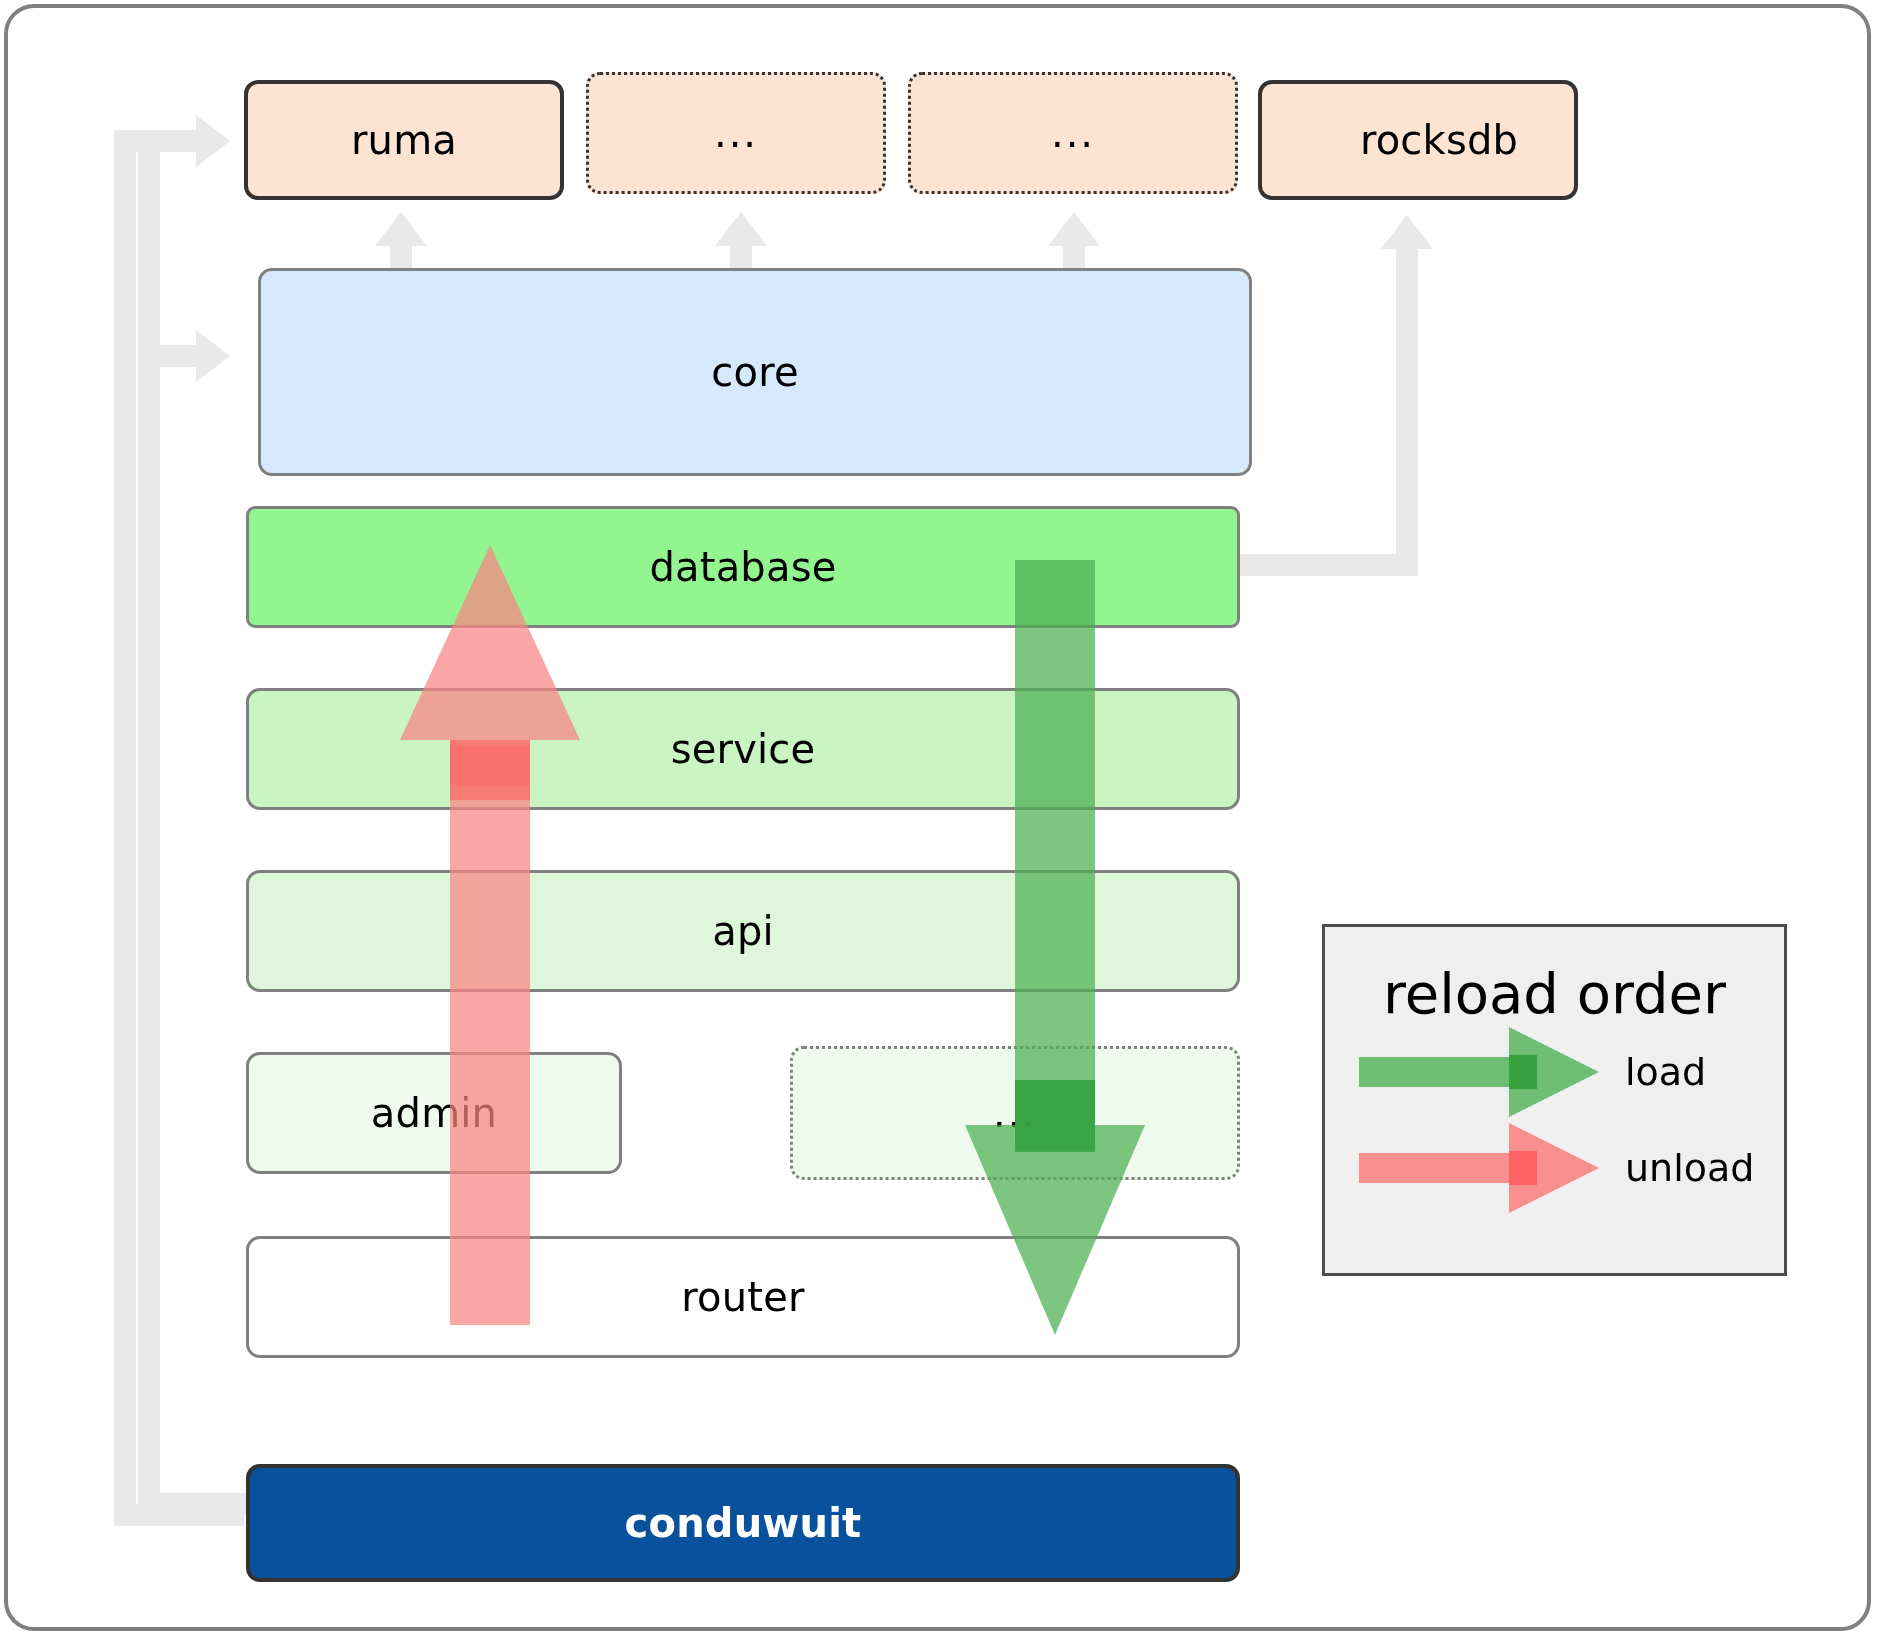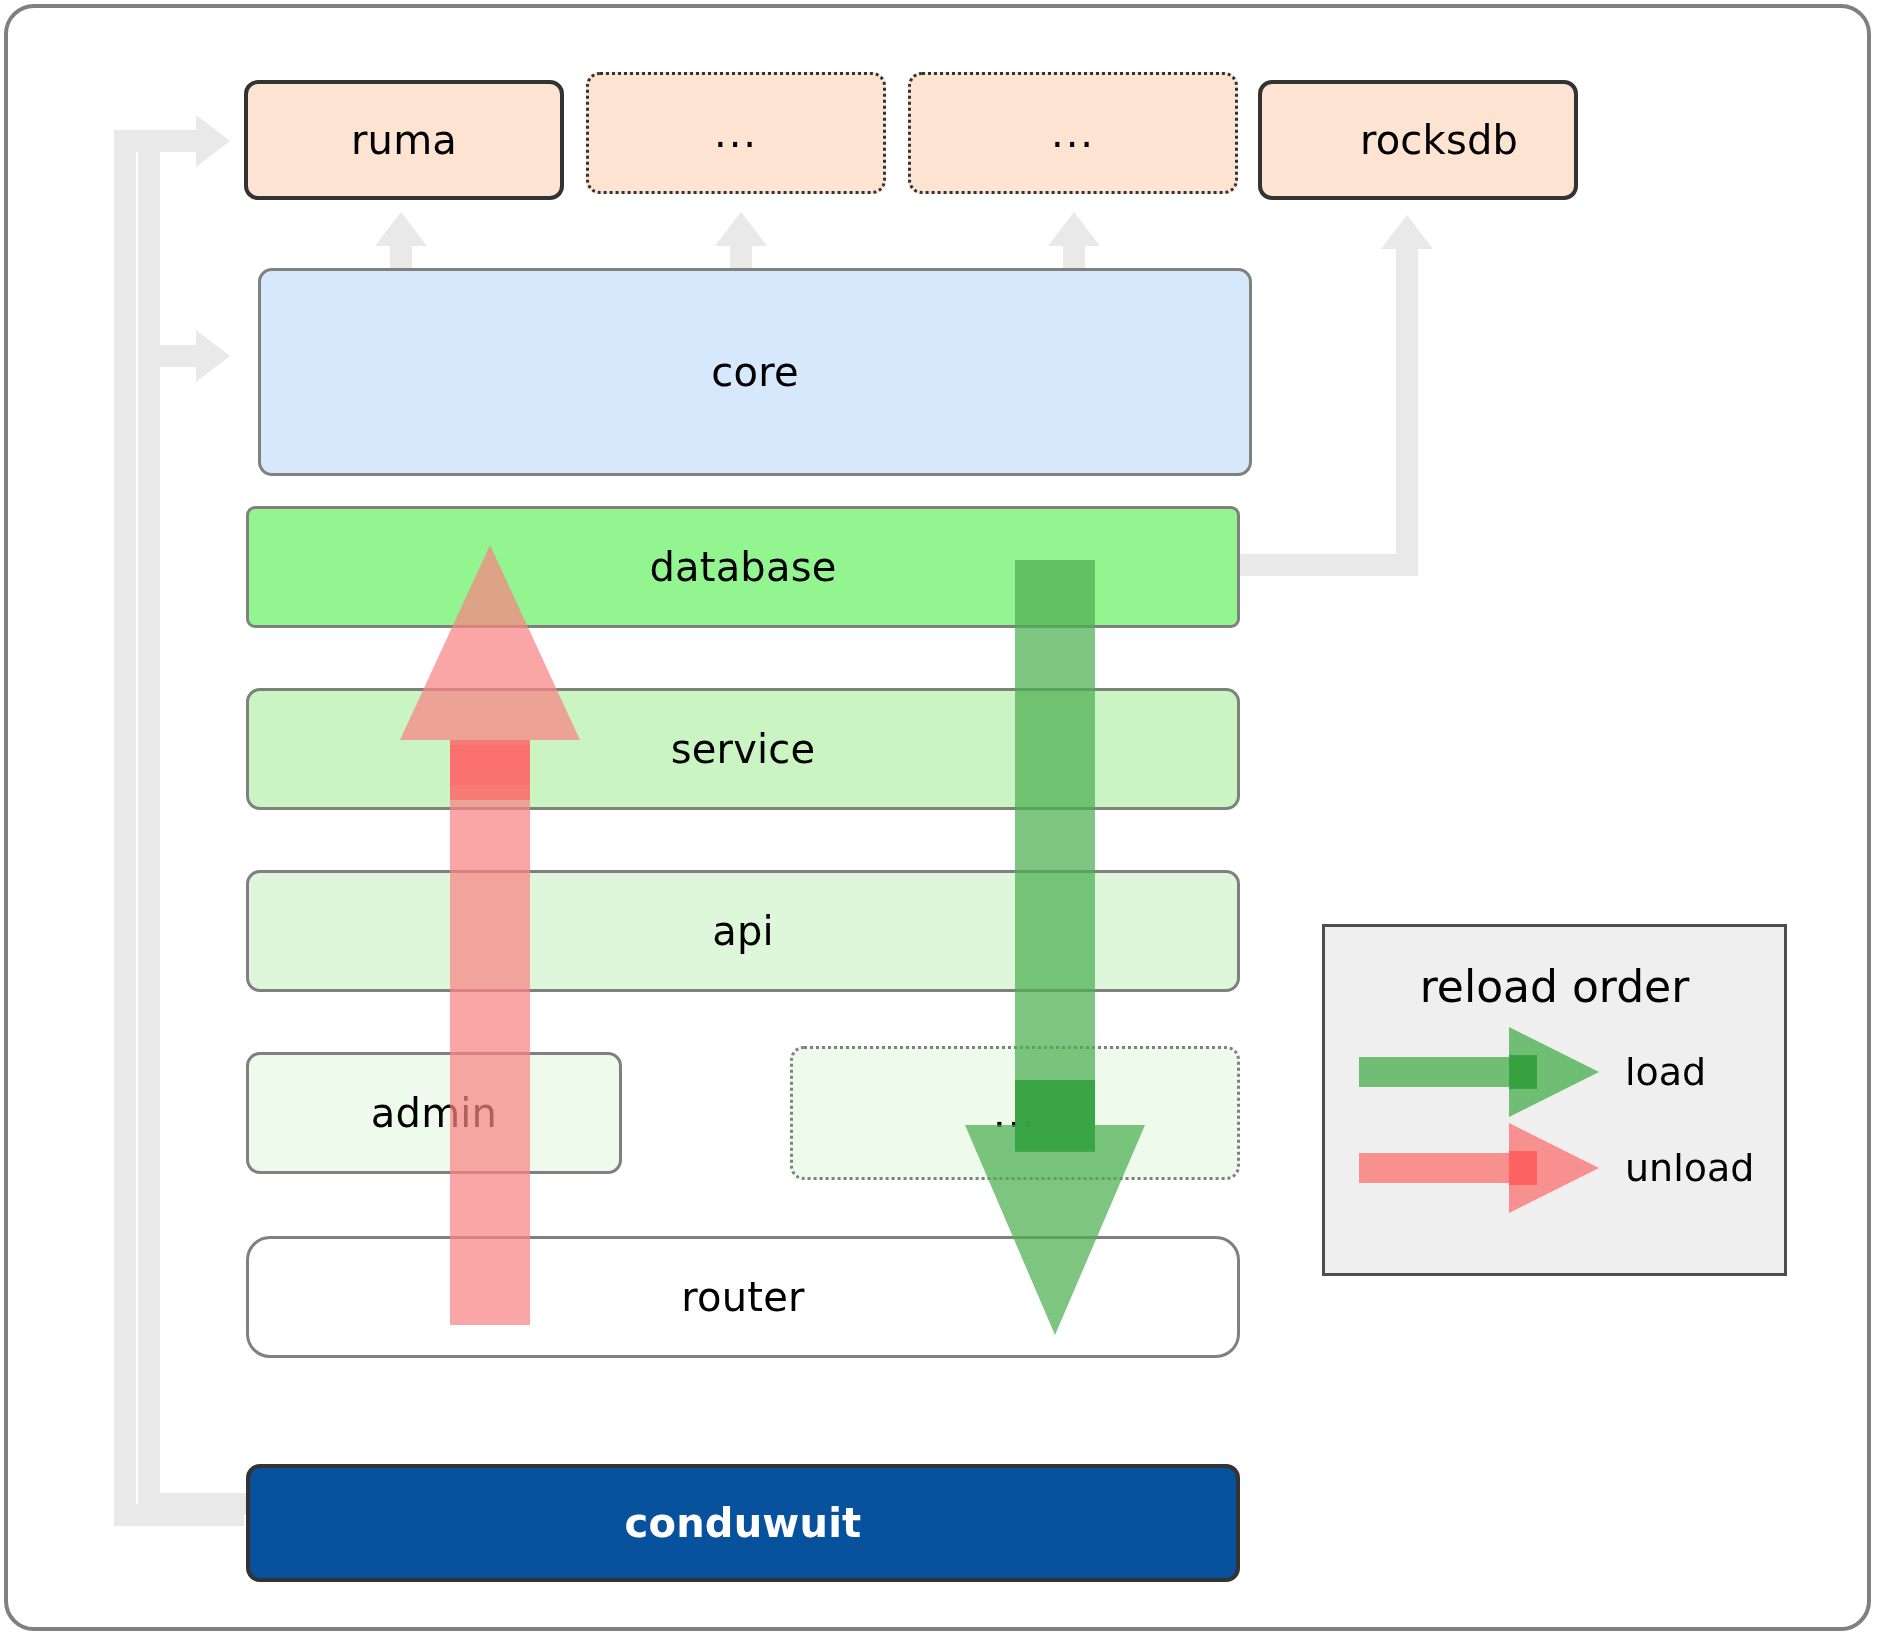--- a/index.html
+++ b/index.html
@@ -74,21 +74,21 @@
   .legend {
     position: absolute;
     box-sizing: border-box;
     background: #efefef;
     border: 3px solid #4d4d4d;
   }
   .legend-title {
     position: absolute;
     width: 100%;
     text-align: center;
-    font-size: 44px;
+    font-size: 56px;
     color: #000000;
   }
   .legend-label {
     position: absolute;
     font-size: 38px;
     color: #000000;
     white-space: nowrap;
   }
 </style>
 </head>
@@ -153,21 +153,21 @@
   </div>
 
   <div class="box solid" style="left:246px; top:1052px; width:376px; height:122px; background:#eefbec;">
     <span>admin</span>
   </div>
 
   <div class="box dotted" style="left:790px; top:1046px; width:450px; height:134px; background:#eefbec; border-color:#808080;">
     <span class="dots">...</span>
   </div>
 
-  <div class="box solid" style="left:246px; top:1236px; width:994px; height:122px; background:#ffffff;border-radius:24px;">
+  <div class="box solid" style="left:246px; top:1236px; width:994px; height:122px; background:#ffffff;">
     <span>router</span>
   </div>
 
   <div class="box dark" style="left:246px; top:1464px; width:994px; height:118px; background:#08519c; color:#ffffff; font-weight:bold;">
     <span>conduwuit</span>
   </div>
 
   <div class="flow" style="left:390px; top:545px;">
     <svg width="210" height="780" viewBox="0 0 210 780">
       <polygon points="60,200 60,780 140,780 140,200" fill="#fa8383" fill-opacity="0.72"></polygon>

